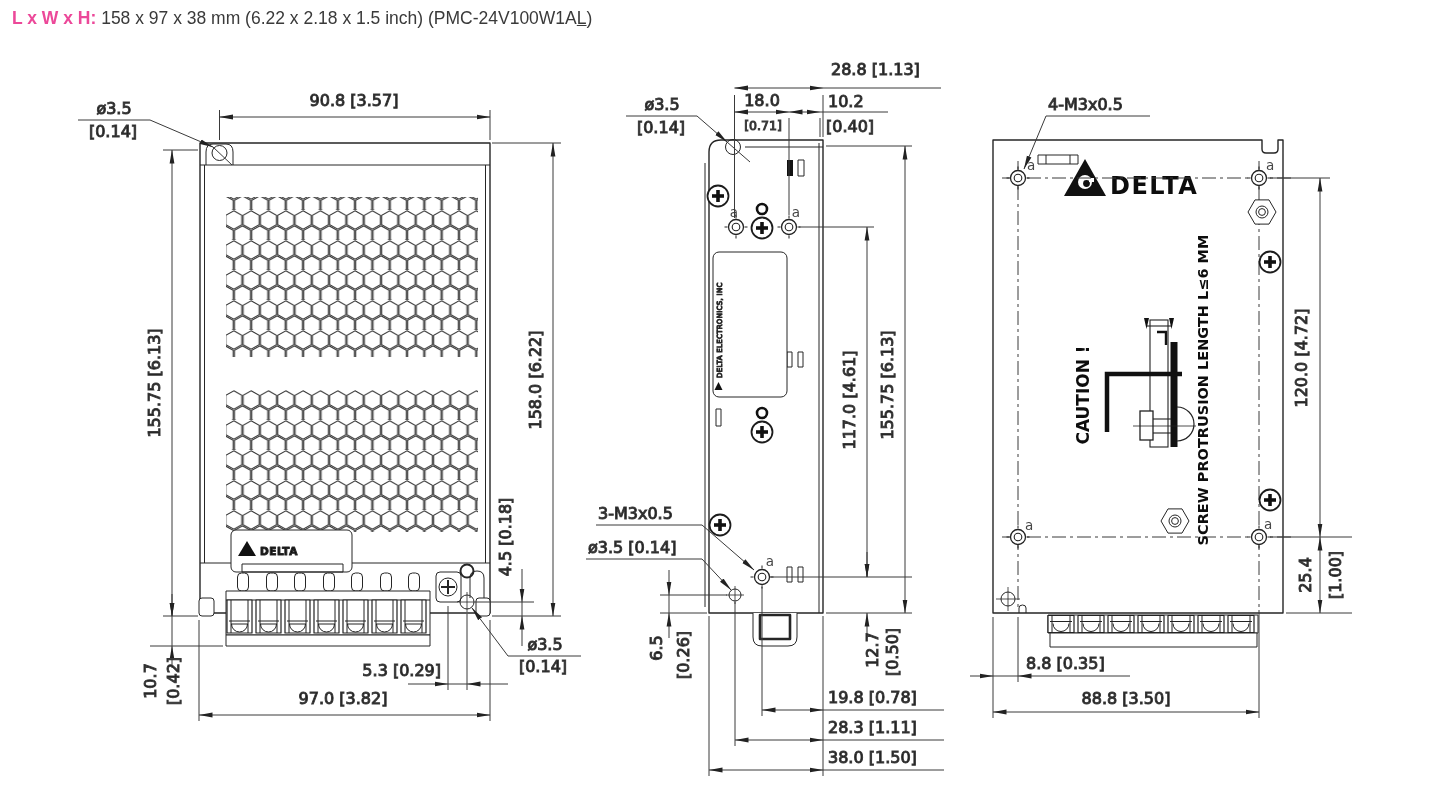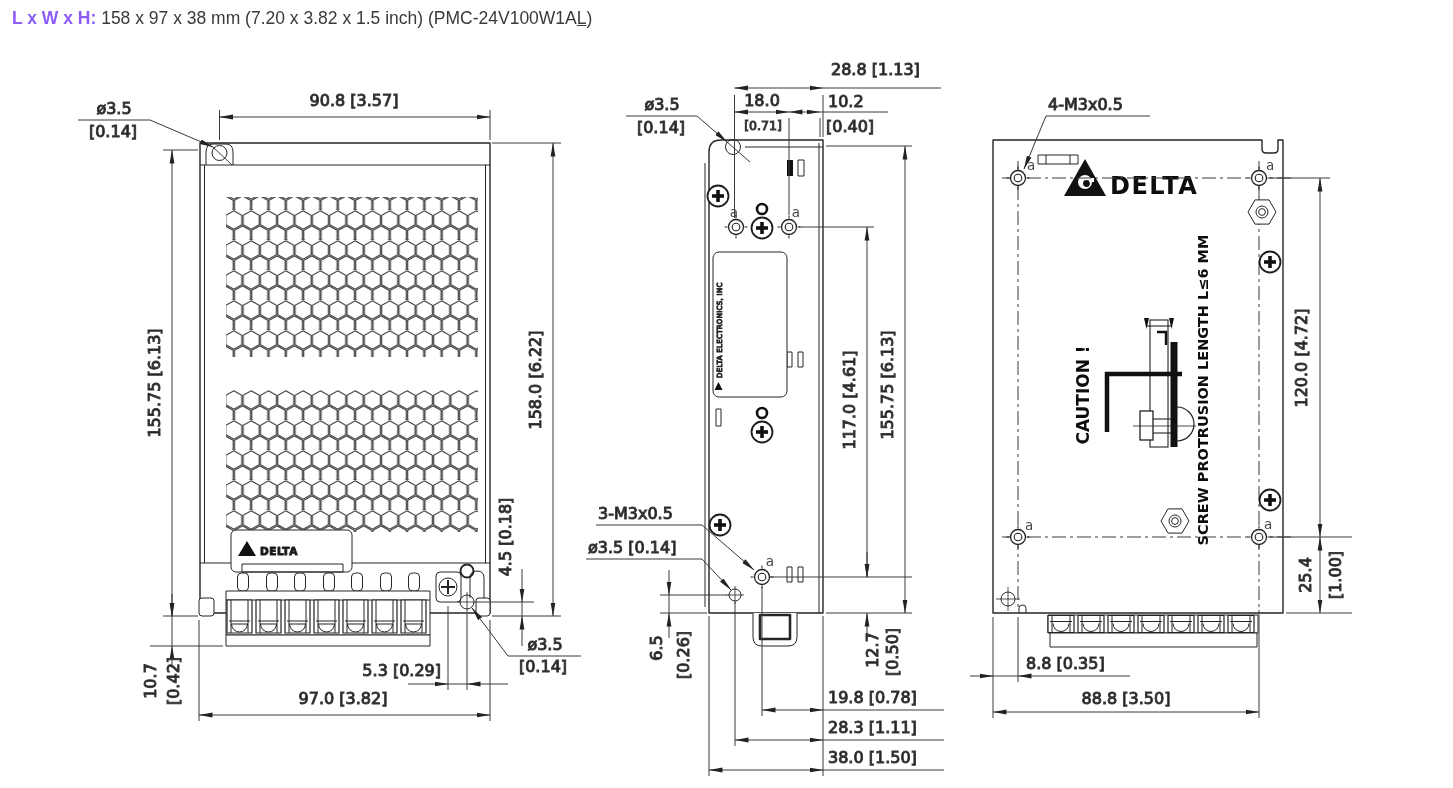--- a/index.html
+++ b/index.html
@@ -1,19 +1,19 @@
 <!DOCTYPE html>
 <html><head>
 <meta charset="utf-8">
 <style>
   html,body{margin:0;padding:0;background:#fff;}
   .stage{position:relative;width:1453px;height:788px;background:#fff;overflow:hidden;
          font-family:"Liberation Sans",sans-serif;}
   .hdr{position:absolute;left:12px;top:8px;font-size:17.5px;color:#3a3a3a;}
-  .hdr b{color:#8b5cf6;}
+  .hdr b{color:#ec4899;}
   .hdr span{white-space:pre;}
   .hdr .ul{text-decoration:underline;}
   svg{position:absolute;left:0;top:0;}
   svg text{font-family:"DejaVu Sans",sans-serif;fill:#161616;}
   .d  {font-size:16px;}
   .ds {font-size:12.5px;}
   .am {font-size:13.5px;fill:#464646;}
   .lgS{font-size:10.5px;font-weight:bold;letter-spacing:.5px;fill:#101010;}
   .lgB{font-size:24px;font-weight:bold;letter-spacing:1.5px;fill:#0d0d0d;}
   .lbV{font-size:7px;fill:#222;letter-spacing:.3px;}
@@ -24,21 +24,21 @@
   .dm{fill:none;stroke:#3a3a3a;stroke-width:1;}
   .cl{fill:none;stroke:#3a3a3a;stroke-width:1;stroke-dasharray:14 4 3 4;}
   .fb{fill:#111;stroke:none;}
 </style>
 </head>
 <body>
 
 <div class="stage">
 
   <div class="hdr">
-    <b>L x W x H:</b><span> 158 x 97 x 38 mm (7.20 x 3.82 x 1.5 inch) (PMC-24V100W1A</span><span class="ul">L</span><span>)</span>
+    <b>L x W x H:</b><span> 158 x 97 x 38 mm (6.22 x 2.18 x 1.5 inch) (PMC-24V100W1A</span><span class="ul">L</span><span>)</span>
   </div>
 
   <svg width="1453" height="788" viewBox="0 0 1453 788" xmlns="http://www.w3.org/2000/svg" xmlns:xlink="http://www.w3.org/1999/xlink">
     <defs>
       <marker id="arr" markerWidth="14" markerHeight="6" refX="13.5" refY="3" orient="auto-start-reverse" markerUnits="userSpaceOnUse">
         <path d="M14,3 L0,0.6 L0,5.4 Z" fill="#222"></path>
       </marker>
       <pattern id="hexP" width="17.32" height="30" patternUnits="userSpaceOnUse">
         <g fill="none" stroke="#333" stroke-width="1.05">
           <polygon points="8.66,0.8 16.63,5.4 16.63,14.6 8.66,19.2 0.69,14.6 0.69,5.4"></polygon>

